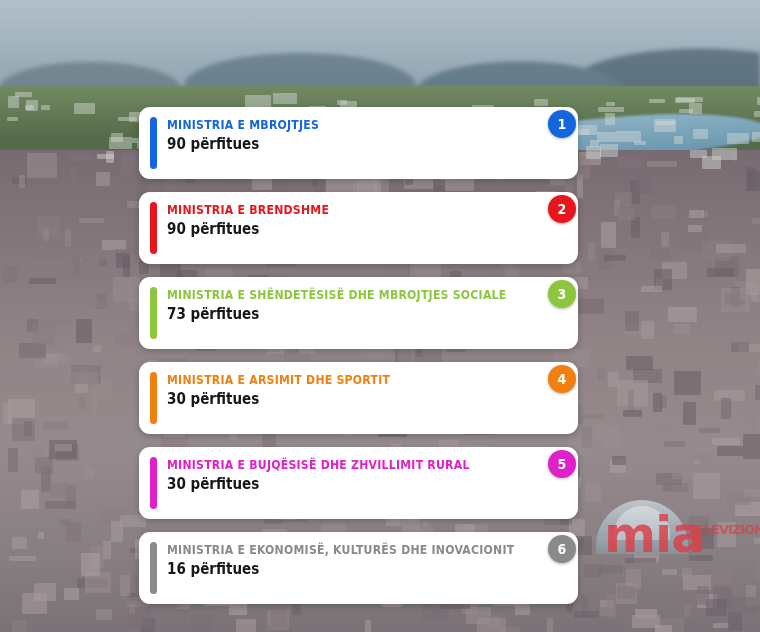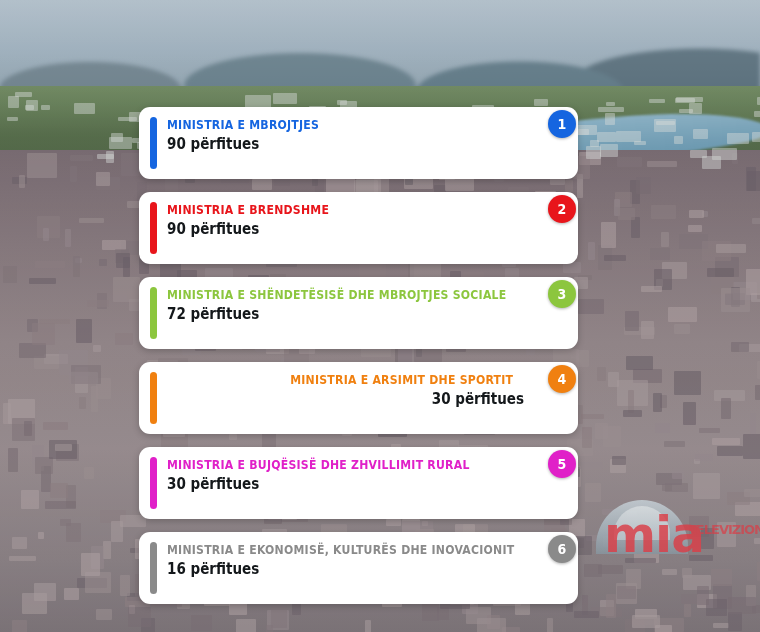--- a/index.html
+++ b/index.html
@@ -781,28 +781,28 @@
         </div>
       </div>
       <div class="badge" style="background: rgb(232, 21, 27); left: 548px; top: 195px; position: absolute;">
         <span class="tail" style="background: rgb(232, 21, 27);"></span>
         <span>2</span>
       </div>
       <div class="card" style="top: 277px;">
         <div class="bar" style="background: rgb(140, 198, 62);"></div>
         <div class="txt">
           <div class="name" style="color: rgb(140, 198, 62);">MINISTRIA E SHËNDETËSISË DHE MBROJTJES SOCIALE</div>
-          <div class="count">72 përfitues</div>
+          <div class="count">73 përfitues</div>
         </div>
       </div>
       <div class="badge" style="background: rgb(140, 198, 62); left: 548px; top: 280px; position: absolute;">
         <span class="tail" style="background: rgb(140, 198, 62);"></span>
         <span>3</span>
       </div>
-      <div class="card" style="top: 362px; text-align: right;">
+      <div class="card" style="top: 362px;">
         <div class="bar" style="background: rgb(240, 128, 16);"></div>
         <div class="txt">
           <div class="name" style="color: rgb(240, 128, 16);">MINISTRIA E ARSIMIT DHE SPORTIT</div>
           <div class="count">30 përfitues</div>
         </div>
       </div>
       <div class="badge" style="background: rgb(240, 128, 16); left: 548px; top: 365px; position: absolute;">
         <span class="tail" style="background: rgb(240, 128, 16);"></span>
         <span>4</span>
       </div>

